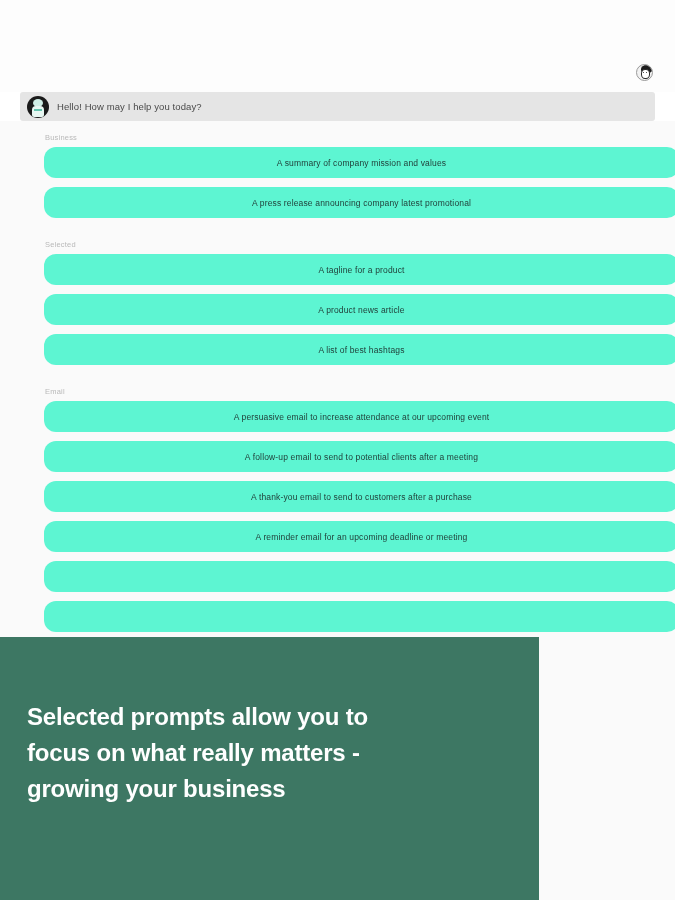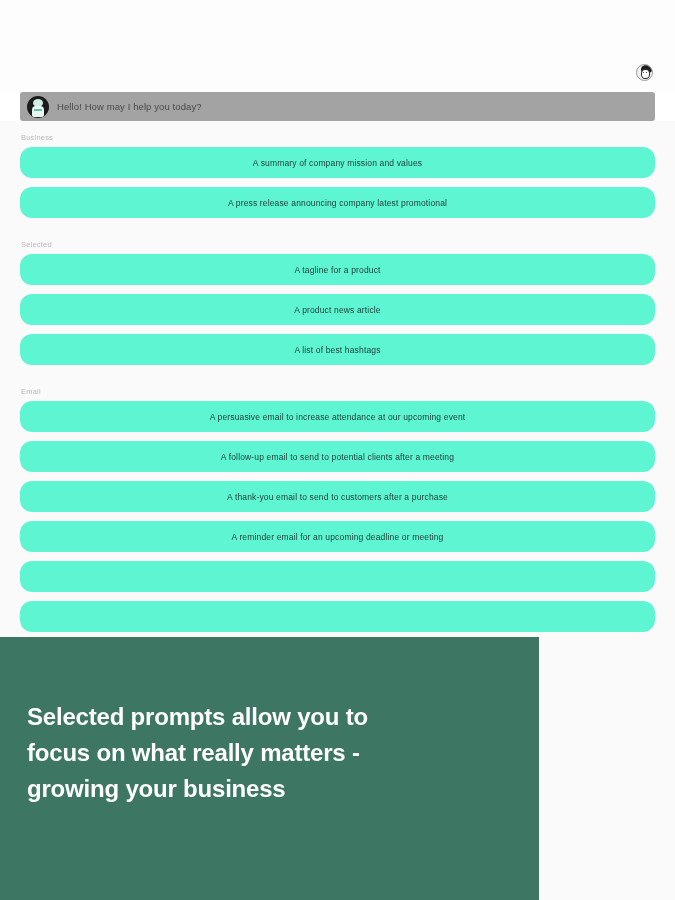--- a/index.html
+++ b/index.html
@@ -79,21 +79,21 @@
   #account-avatar .face-eye-l { left: 6px; }
   #account-avatar .face-eye-r { left: 9px; }
 
   
   #chat-greeting-row {
     position: absolute;
     left: 20px;
     top: 92px;
     width: 635px;
     height: 29px;
-    background: #a3a3a3;
+    background: #e5e5e5;
     border-radius: 3px;
     display: flex;
     align-items: center;
   }
   #assistant-avatar {
     flex: 0 0 auto;
     width: 22px;
     height: 22px;
     margin-left: 7px;
     margin-right: 8px;
@@ -141,20 +141,21 @@
     left: 0;
     top: 121px;
     width: 675px;
     height: 779px;
     background: #fafafa;
     overflow: hidden;
   }
 
   .prompt-group {
     padding: 0;
+    margin-left: 24px;
   }
   .group-label {
     font-size: 7.5px;
     color: #b9b9b9;
     margin: 0 0 4px 21px;
     letter-spacing: 0.2px;
     line-height: 10px;
   }
   .group-label.first { padding-top: 12px; }
   .group-label.subsequent { padding-top: 13px; }

